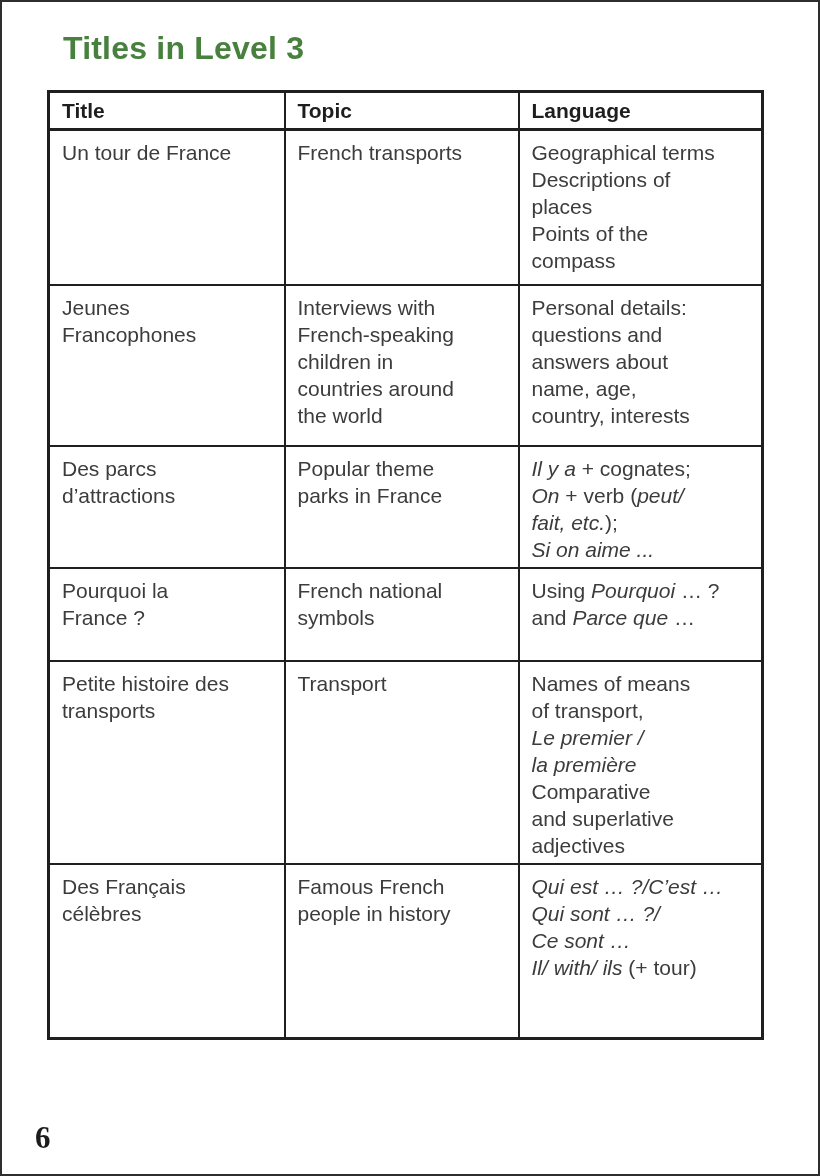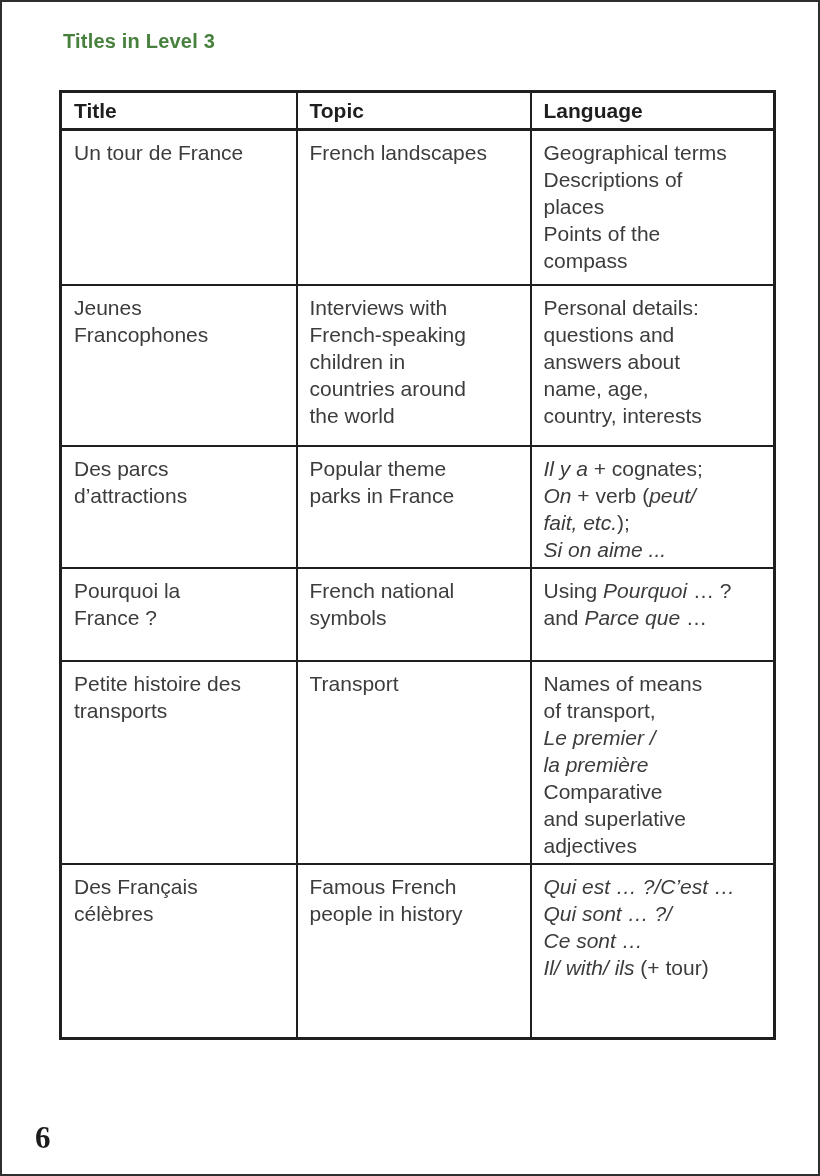--- a/index.html
+++ b/index.html
@@ -11,28 +11,28 @@
     background: #ffffff;
     border: 2px solid #2e2e2e;
     font-family: "Liberation Sans", sans-serif;
     overflow: hidden;
   }
   .page-title {
     position: absolute;
     left: 61px;
     top: 28px;
     margin: 0;
-    font-size: 20px;
+    font-size: 32px;
     font-weight: bold;
     letter-spacing: 0.2px;
     color: #47813d;
   }
   table.content-table {
     position: absolute;
-    left: 57px;
+    left: 45px;
     top: 88px;
     width: 714px;
     border-collapse: collapse;
     table-layout: fixed;
     color: #3c3c3c;
     font-size: 21px;
   }
   table.content-table, table.content-table th, table.content-table td {
     border: 2px solid #1f1f1f;
   }
@@ -92,21 +92,21 @@
         <th>Topic</th>
         <th>Language</th>
       </tr>
     </thead>
     <tbody>
         <tr>
           <td>
             <div class="line"><span>Un tour de France</span></div>
           </td>
           <td>
-            <div class="line"><span>French landscapes</span></div>
+            <div class="line"><span>French transports</span></div>
           </td>
           <td>
             <div class="line"><span>Geographical terms</span></div>
             <div class="line"><span>Descriptions of</span></div>
             <div class="line"><span>places</span></div>
             <div class="line"><span>Points of the</span></div>
             <div class="line"><span>compass</span></div>
           </td>
         </tr>
         <tr>

